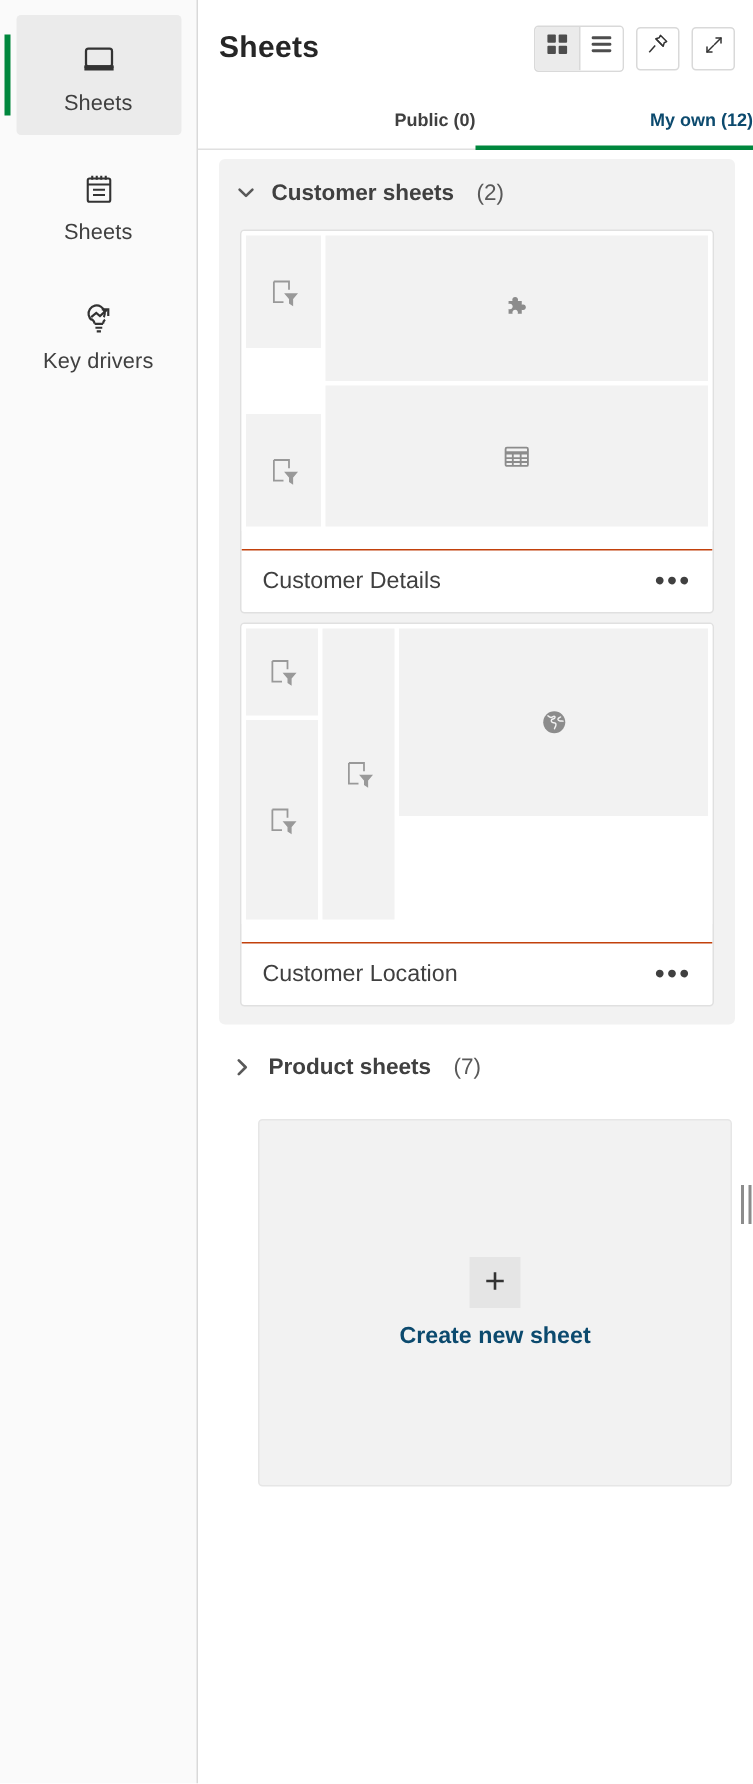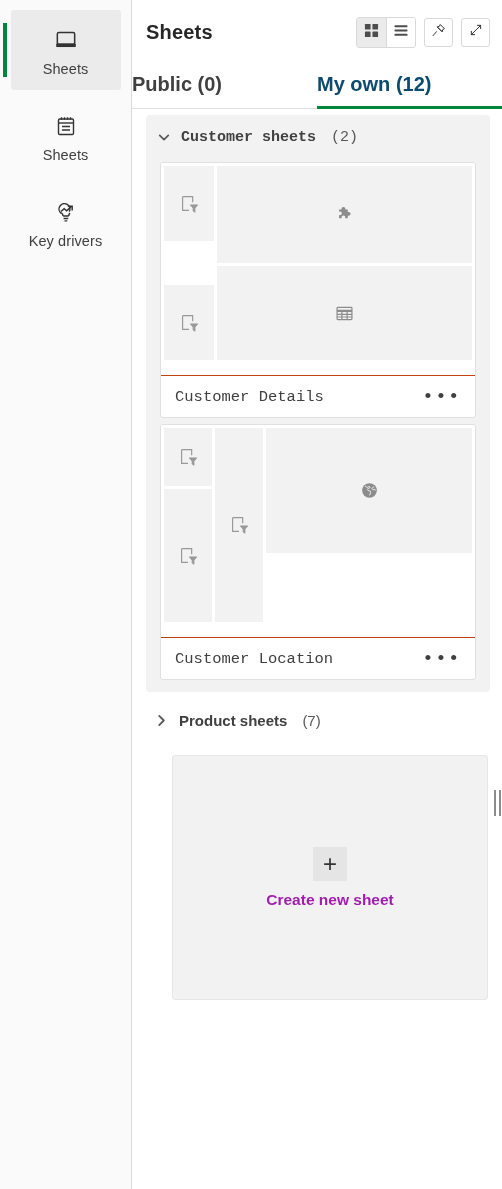--- a/index.html
+++ b/index.html
@@ -68,42 +68,42 @@
   }
   .search-box input {
     border: none; outline: none; flex: 1;
     font-family: "Liberation Sans", sans-serif;
     font-size: 14.5px; color: #404040; background: transparent;
   }
   .search-box input::placeholder { color: #a6a6a6; }
 
   .tabs { display: flex; margin-top: 12px; border-bottom: 1px solid #e0e0e0; }
   .tab {
-    flex: 1; text-align: left;
+    flex: 1; text-align: right;
     padding: 11px 0 10px 0;
-    font-size: 20px; color: #404040; font-weight: bold;
+    font-size: 12px; color: #404040; font-weight: bold;
     cursor: pointer; border-bottom: 3px solid transparent;
     margin-bottom: -1px;
   }
   .tab.active { border-bottom-color: #00873d; color: #0c4a6e; }
 
   .scroll-area { height: 1036px; overflow: hidden; padding-top: 6px; }
 
   .group-head {
     display: flex; align-items: center; gap: 11px;
     padding: 12px 0 12px 24px;
     cursor: pointer;
   }
   .group-head .chev { width: 12px; display: flex; align-items: center; color: #595959; }
   .group-title { font-size: 15px; color: #404040; font-weight: bold; }
   .group-count { font-size: 15px; color: #595959; font-weight: normal; margin-left: 4px; }
 
   .group-body {
     background: #f2f2f2; border-radius: 4px;
-    margin: 0 12px 0 14px; padding: 8px 0 12px 0; font-family: Liberation Mono, monospace;
+    margin: 0 12px 0 14px; padding: 8px 0 12px 0;
   }
   .group-body .group-head { padding: 6px 0 10px 12px; }
 
   .card {
     background: #fff; border: 1px solid #e0e0e0; border-radius: 3px;
     margin: 6px 14px 0 14px; overflow: hidden; cursor: pointer;
   }
   .thumb { height: 200px; background: #fff; padding: 3px; display: flex; gap: 3px; }
   .cell { background: #f2f2f2; display: flex; align-items: center; justify-content: center; }
   .card-foot {
@@ -134,21 +134,21 @@
     background: #f2f2f2; border: 1px solid #e6e6e6; border-radius: 3px;
     margin: 14px 14px 0 40px; height: 245px;
     display: flex; flex-direction: column;
     align-items: center; justify-content: center; cursor: pointer;
   }
   .plus-box {
     width: 34px; height: 34px; background: #e5e5e5;
     display: flex; align-items: center; justify-content: center;
     font-size: 24px; color: #333; line-height: 1;
   }
-  .new-label { margin-top: 10px; font-size: 15.5px; font-weight: bold; color: #a21caf; }
+  .new-label { margin-top: 10px; font-size: 15.5px; font-weight: bold; color: #0c4a6e; }
 
   .resize-handle {
     position: absolute; right: 0; top: 780px;
     width: 10px; height: 46px;
     display: flex; align-items: center; justify-content: center; gap: 3px;
     cursor: col-resize;
   }
   .resize-handle i { display: block; width: 2px; height: 26px; background: #8c8c8c; }
 </style>
 </head>

